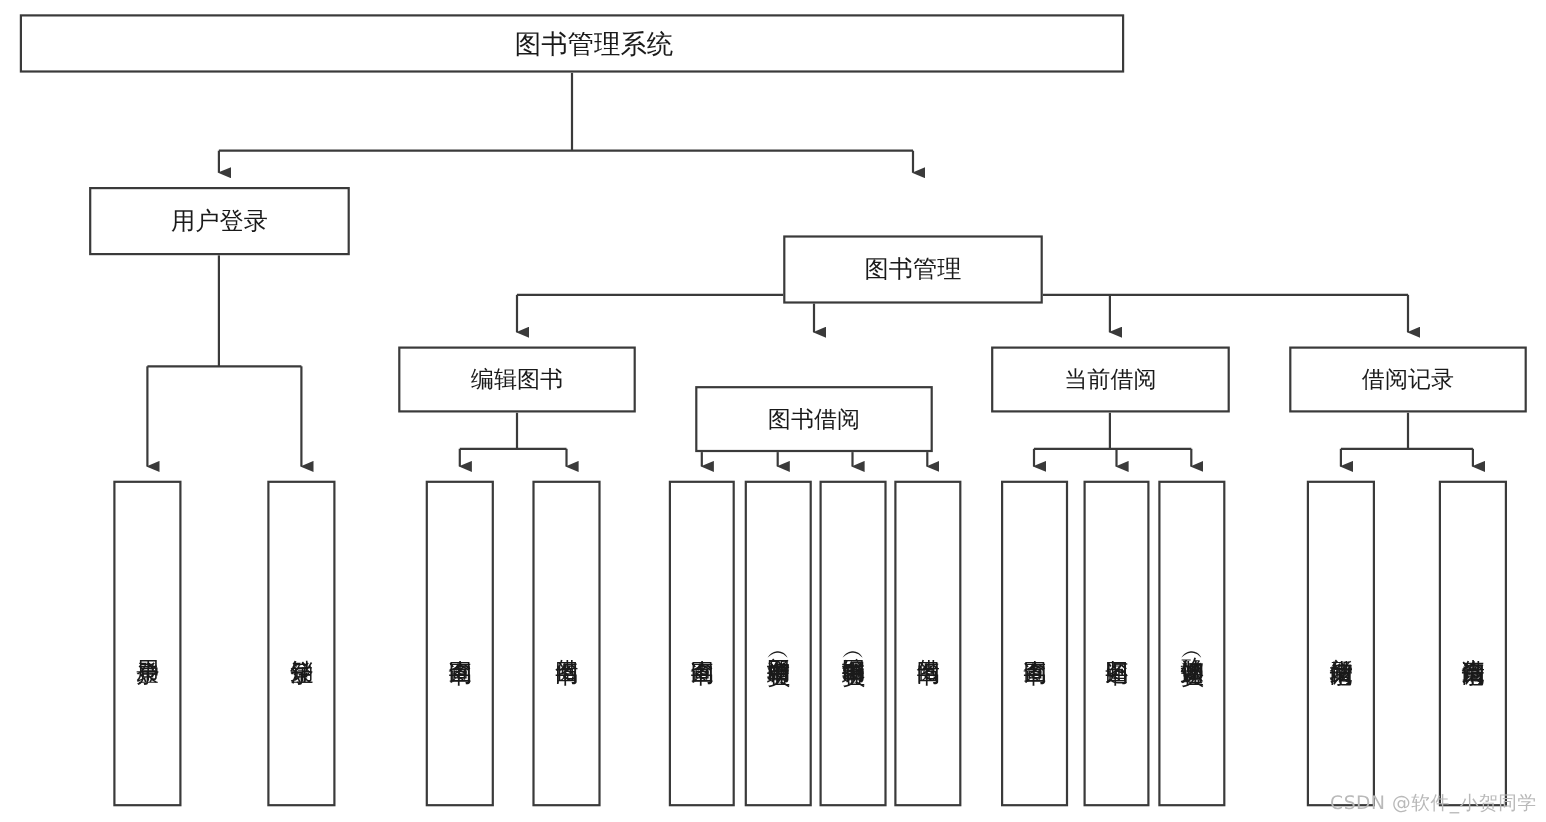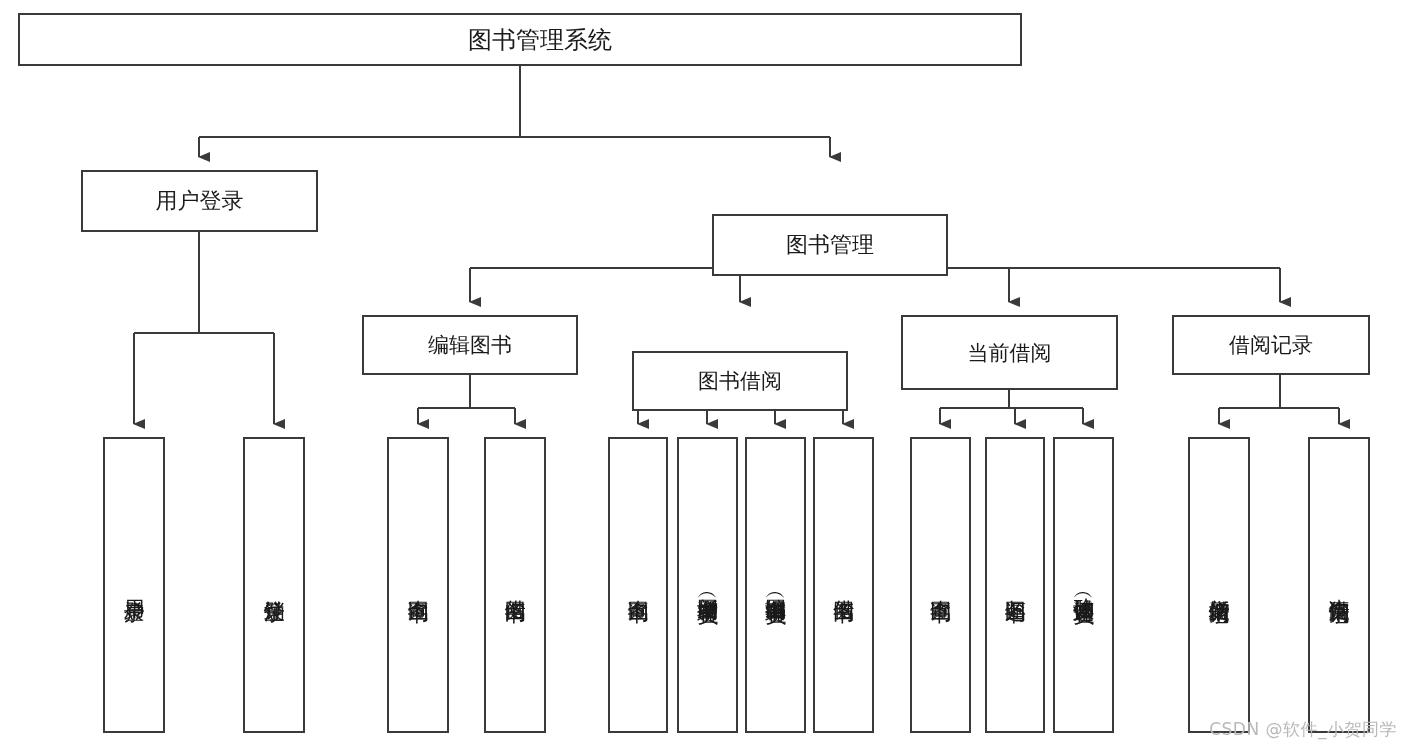--- a/index.html
+++ b/index.html
@@ -130,24 +130,24 @@
       </div>
       <div class="node level-1" style="left: 712px; top: 170px; width: 236px; height: 62px; margin-top: 44px;">
         <span class="node-label">图书管理</span>
       </div>
       <div class="node level-2" style="left: 362px; top: 315px; width: 216px; height: 60px;">
         <span class="node-label">编辑图书</span>
       </div>
       <div class="node level-2" style="left: 632px; top: 315px; width: 216px; height: 60px; margin-top: 36px;">
         <span class="node-label">图书借阅</span>
       </div>
-      <div class="node level-2" style="left: 901px; top: 315px; width: 217px; height: 75px; font-family: Liberation Mono, monospace;">
+      <div class="node level-2" style="left: 901px; top: 315px; width: 217px; height: 60px; font-family: Liberation Mono, monospace;">
         <span class="node-label">当前借阅</span>
       </div>
-      <div class="node level-2" style="left: 1172px; top: 315px; width: 198px; height: 60px;">
+      <div class="node level-2" style="left: 1172px; top: 315px; width: 216px; height: 60px;">
         <span class="node-label">借阅记录</span>
       </div>
       <div class="node leaf" style="left: 103px; top: 437px; width: 62px; height: 296px;">
         <span class="node-label">用户登录</span>
       </div>
       <div class="node leaf" style="left: 243px; top: 437px; width: 62px; height: 296px;">
         <span class="node-label">注销登录</span>
       </div>
       <div class="node leaf" style="left: 387px; top: 437px; width: 62px; height: 296px;">
         <span class="node-label">查询图书</span>

